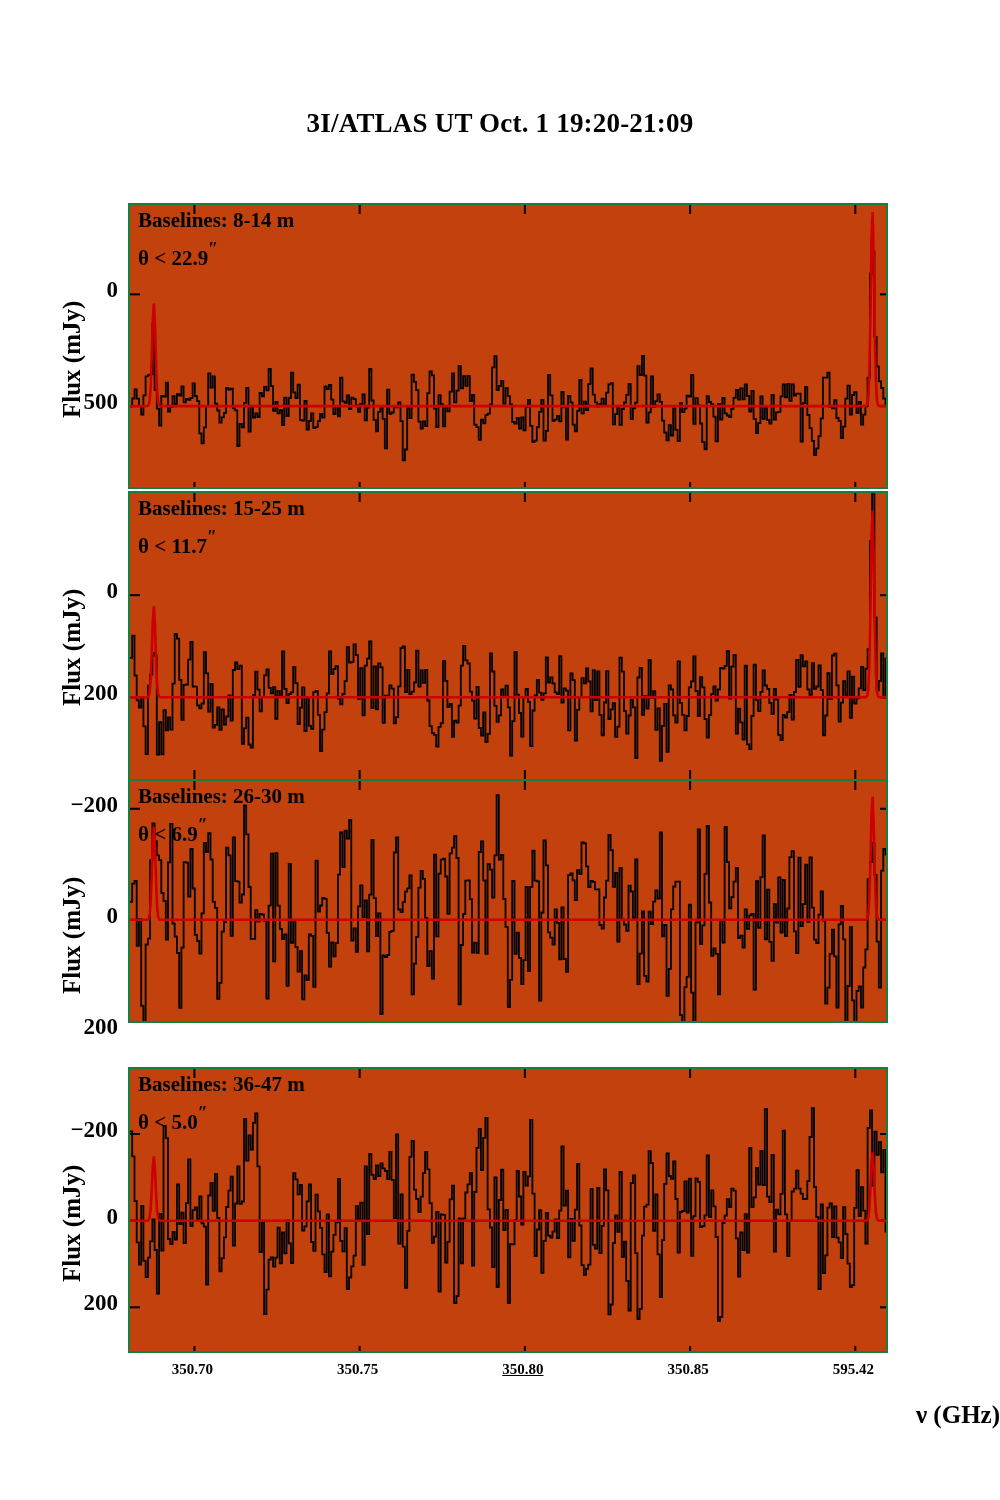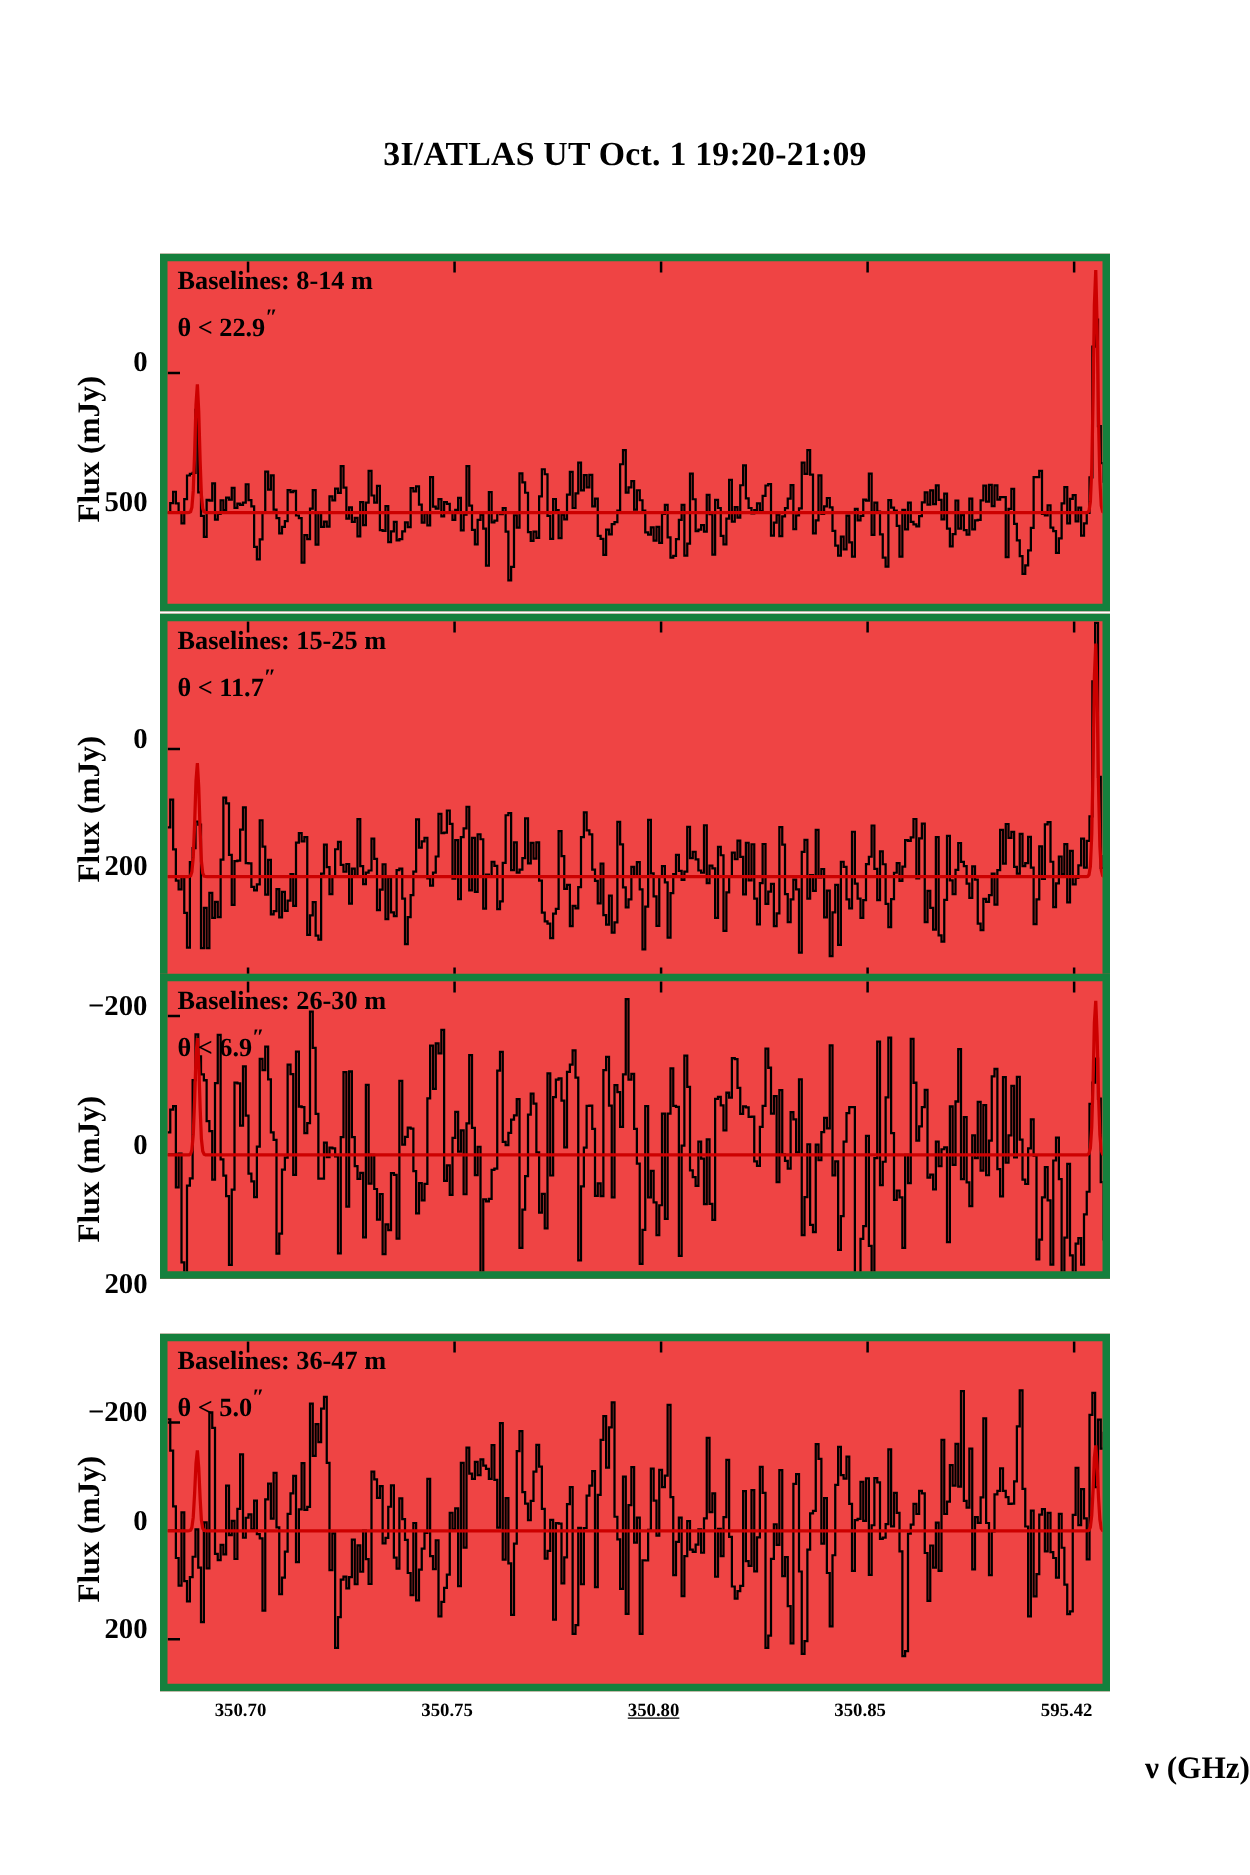--- a/index.html
+++ b/index.html
@@ -54,23 +54,23 @@
     position: absolute;
     left: 128px;
     top: 175px;
     width: 760px;
     height: 1150px;
   }
   .panel {
     position: absolute;
     left: 0;
     width: 760px;
-    border: 6px solid #15803d;
+    border: 2px solid #15803d;
     box-sizing: border-box;
-    background: #ef4444;
+    background: #c2410c;
     overflow: hidden;
   }
   .panel svg {
     display: block;
     position: absolute;
     left: 0;
     top: 0;
   }
   .panel-label {
     position: absolute;

